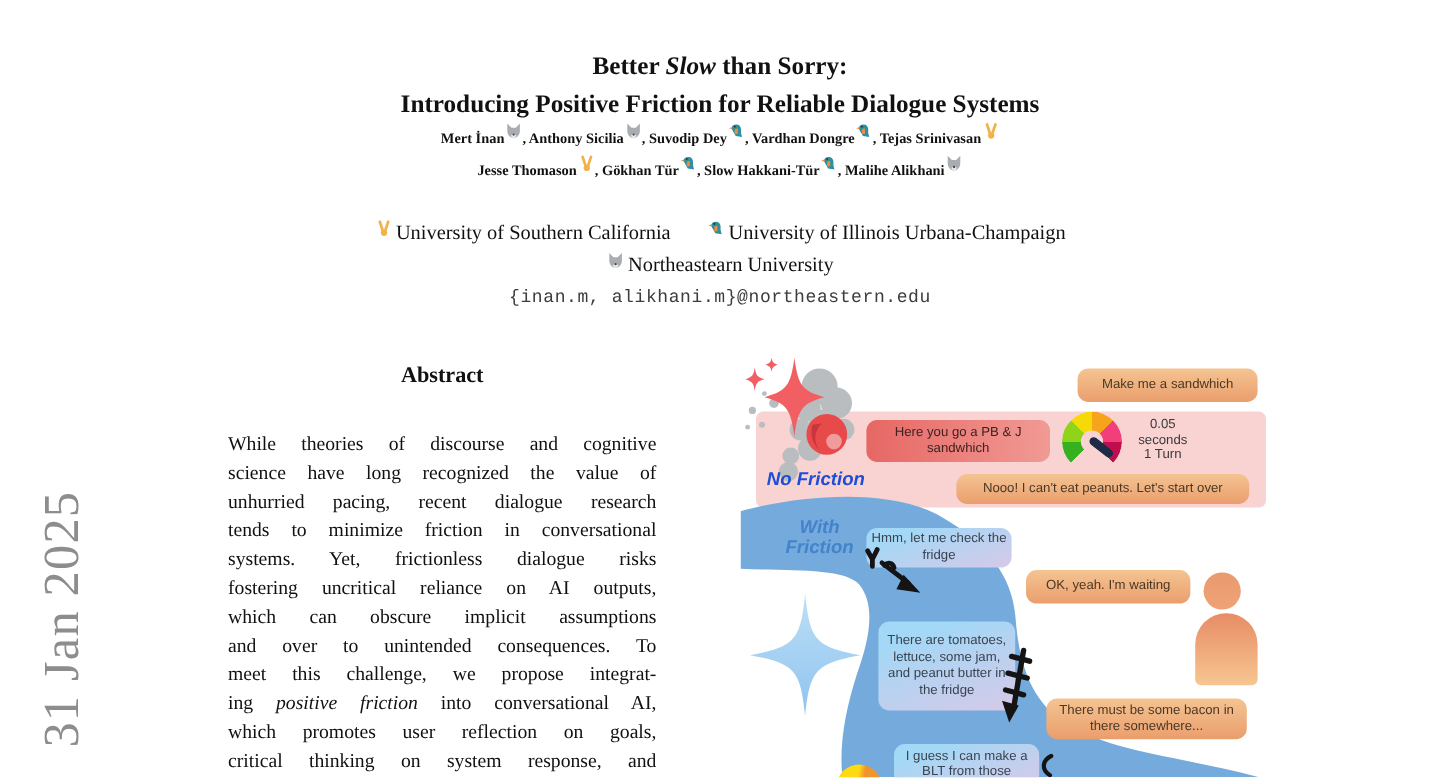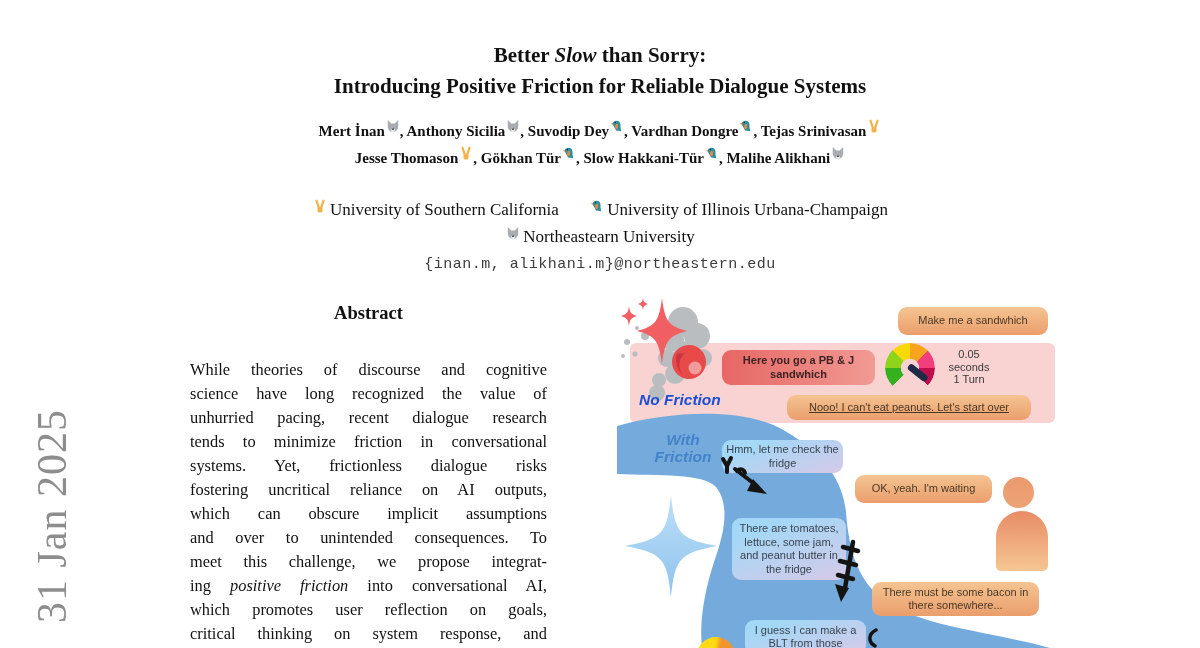--- a/index.html
+++ b/index.html
@@ -10,38 +10,38 @@
   
   .arxiv-date{
     position:absolute;left:52px;top:516px;
     transform:translate(-50%,-50%) rotate(-90deg);
     white-space:nowrap;font-size:42px;color:#8d8d8d;
     font-family:"Liberation Serif",serif;letter-spacing:1px;
   }
   
   .header{position:absolute;left:0;top:0;width:1200px;text-align:center;}
   .title{margin-top:40px;font-size:21px;font-weight:bold;line-height:31px;}
-  .authors{margin-top:16px;font-size:15px;font-weight:bold;line-height:27px;}
+  .authors{font-size:12px;font-weight:bold;line-height:27px;}
   .affils{margin-top:24px;font-size:17px;line-height:27px;}
   .affil-item{margin:0 13px;}
   .email{margin-top:6px;font-family:"Liberation Mono",monospace;font-size:15px;color:#3c3c3c;letter-spacing:0.5px;}
   .mk{display:inline-block;width:14px;height:14px;position:relative;top:-3px;margin-left:1px;}
   .mk svg{width:14px;height:14px;display:block;}
   .mk-lead{margin-right:3px;top:-2px;}
   
   .abstract{position:absolute;left:190px;top:303px;width:357px;}
   .abstract h2{margin:0 0 34px 0;text-align:center;font-size:18.5px;font-weight:bold;}
   .aline{font-size:16.4px;line-height:24px;text-align:justify;text-align-last:justify;}
   .aline i{font-style:italic;}
   
   .figure{position:absolute;left:617px;top:290px;width:458px;height:358px;overflow:hidden;font-family:"Liberation Sans",sans-serif;}
   .pink-band{position:absolute;left:13px;top:53px;width:425px;height:80px;background:#f9d2d2;border-radius:6px;}
   .bubble{position:absolute;display:flex;align-items:center;justify-content:center;text-align:center;font-size:11px;line-height:13.5px;border-radius:9px;padding:2px 4px;box-sizing:border-box;}
   .bub-user{background:linear-gradient(180deg,#f4c492,#ea9e6c);color:#4a3826;}
-  .bub-ai-red{background:linear-gradient(90deg,#e66764,#f19a94);color:#3d2222;font-weight:bold;}
+  .bub-ai-red{background:linear-gradient(90deg,#e66764,#f19a94);color:#3d2222;}
   .bub-ai-blue{background:linear-gradient(160deg,#a3d8f6 20%,#d6c9e8);color:#3a4350;}
   .lbl{position:absolute;font-weight:bold;font-style:italic;font-size:15.5px;line-height:17px;}
   .lbl-no{left:22px;top:101px;color:#1d4ed8;text-align:right;}
   .lbl-with{left:30px;top:141px;width:72px;text-align:center;color:#4383c9;}
   .metric{position:absolute;left:320px;top:58px;width:64px;text-align:center;font-size:11px;line-height:12.5px;color:#3a3a3a;}
   
   .gauge{position:absolute;left:268px;top:53px;width:50px;height:50px;}
   .gauge-ring{position:absolute;inset:0;border-radius:50%;
     background:conic-gradient(from 225deg,#35b11f 0 45deg,#8fd41a 45deg 90deg,#f8d908 90deg 135deg,#f7a41c 135deg 180deg,#f23f7c 180deg 225deg,#c00d4e 225deg 270deg,transparent 270deg 360deg);
     -webkit-mask:radial-gradient(circle,transparent 0 9px,#000 9.5px);
@@ -206,21 +206,21 @@
     <div class="gauge-needle"></div>
   </div>
   <div class="metric">
     <div>0.05</div>
     <div>seconds</div>
     <div>1 Turn</div>
   </div>
 
   <div class="lbl lbl-no">No Friction</div>
 
-  <div class="bubble bub-user" style="left:170px;top:105px;width:244px;height:25px;text-decoration:underline;">Nooo! I can't eat peanuts. Let's start over</div>
+  <div class="bubble bub-user" style="left:180px;top:105px;width:244px;height:25px;">Nooo! I can't eat peanuts. Let's start over</div>
 
   <div class="lbl lbl-with">With Friction</div>
 
   <div class="bubble bub-ai-blue" style="left:105px;top:150px;width:121px;height:33px;text-align:center;">Hmm, let me check the fridge</div>
 
   <svg width="58" height="44" viewBox="0 0 58 44" style="position:absolute;left:98px;top:163px;">
     <g stroke="#141414" stroke-width="4" stroke-linecap="round" fill="none">
       <path d="M8,6 L12,13 M16,5 L12,13 M12,13 L12,19"></path>
       <path d="M22,18 C25,15 29,16 30,20"></path>
       <path d="M20,16 L42,33"></path>
@@ -236,21 +236,21 @@
   <svg width="92" height="102" viewBox="0 0 92 102" style="position:absolute;left:8px;top:205px;">
     <defs>
         <linearGradient id="bs" x1="0" y1="0" x2="0" y2="1">
           <stop offset="0" stop-color="#bddff7"></stop>
           <stop offset="1" stop-color="#8fc3ee"></stop>
         </linearGradient>
       </defs>
     <path d="M46,0 C50,38 54,44 92,51 C54,58 50,64 46,102 C42,64 38,58 0,51 C38,44 42,38 46,0 Z" fill="url(#bs)"></path>
   </svg>
 
-  <div class="bubble bub-ai-blue" style="left:115px;top:228px;width:114px;height:62px;">There are tomatoes, lettuce, some jam, and peanut butter in the fridge</div>
+  <div class="bubble bub-ai-blue" style="left:115px;top:228px;width:114px;height:74px;">There are tomatoes, lettuce, some jam, and peanut butter in the fridge</div>
 
   <svg width="38" height="66" viewBox="0 0 38 66" style="position:absolute;left:210px;top:248px;">
     <g stroke="#141414" stroke-width="4.5" stroke-linecap="round" fill="none">
       <path d="M26,4 L18,50"></path>
       <path d="M31,13 L16,9"></path>
       <path d="M29,27 L13,23"></path>
       <path d="M26,41 L11,37"></path>
     </g>
     <path d="M22,50 L14,64 L8,46 Z" fill="#141414"></path>
   </svg>

